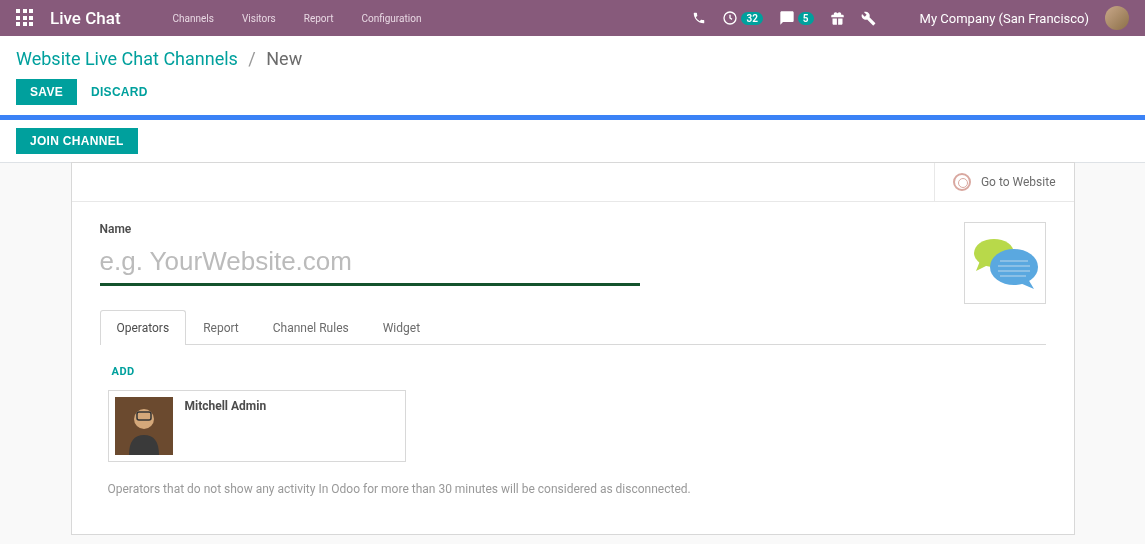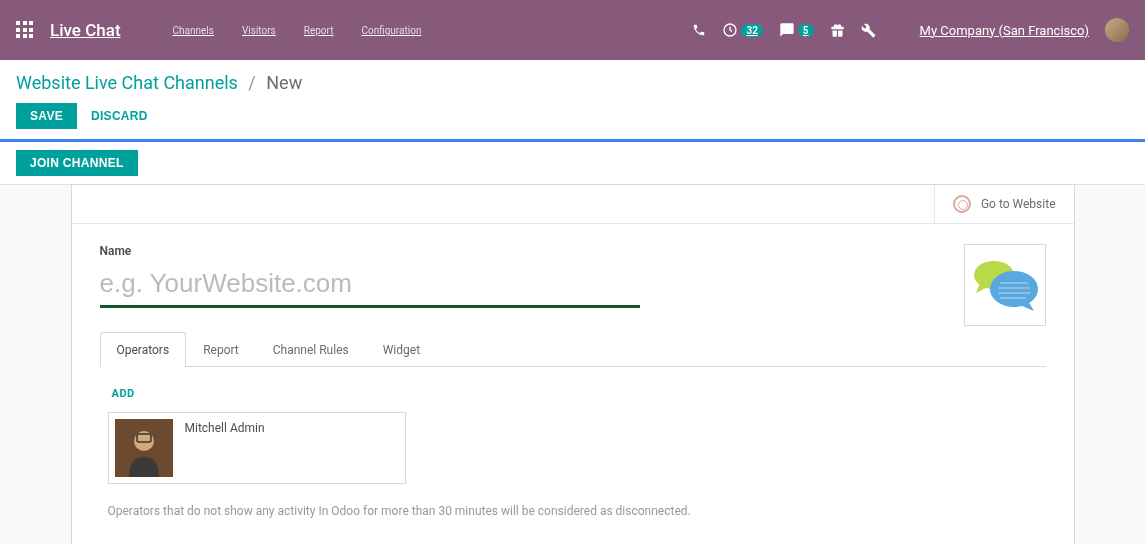--- a/index.html
+++ b/index.html
@@ -1,30 +1,30 @@
 <!DOCTYPE html>
 <html><head>
   <meta charset="utf-8">
   <style>
     * { box-sizing: border-box; margin: 0; padding: 0; }
     body { font-family: -apple-system, BlinkMacSystemFont, "Segoe UI", Roboto, sans-serif; font-size: 13px; color: #4c4c4c; background: #f9f9f9; }
     
-    .topbar { background: #875a7b; height: 60px; display: flex; align-items: center; padding: 0 16px; color: #fff; text-decoration: underline; }
+    .topbar { background: #875a7b; height: 36px; display: flex; align-items: center; padding: 0 16px; color: #fff; }
     .apps-icon { width: 18px; height: 18px; display: grid; grid-template-columns: repeat(3, 1fr); gap: 2px; cursor: pointer; }
     .apps-icon span { background: #fff; width: 4px; height: 4px; }
     .brand { font-size: 17px; font-weight: 500; margin-left: 16px; margin-right: 40px; }
     .nav-items { display: flex; gap: 4px; }
     .nav-item { padding: 8px 12px; color: #e8d8e3; cursor: pointer; font-size: 10px; }
     .topbar-right { margin-left: auto; display: flex; align-items: center; gap: 16px; }
     .icon-btn { color: #fff; cursor: pointer; position: relative; display: flex; align-items: center; text-align: right; }
     .badge { background: #00a09d; color: #fff; font-size: 10px; padding: 1px 5px; border-radius: 8px; margin-left: 3px; font-weight: 600; }
     .company-name { font-size: 13px; color: #fff; padding-left: 28px; }
     .avatar { width: 24px; height: 24px; border-radius: 50%; background: linear-gradient(135deg, #c9a88a, #8b6f47); }
     
-    .breadcrumb-bar { background: #fff; padding: 12px 16px 0; border-bottom: 3px solid #3b82f6; }
+    .breadcrumb-bar { background: #fff; padding: 12px 16px 0; border-bottom: 5px solid #3b82f6; }
     .breadcrumb { font-size: 18px; color: #6c6c6c; margin-bottom: 10px; }
     .breadcrumb a { color: #00a09d; text-decoration: none; }
     .breadcrumb .sep { color: #999; margin: 0 6px; }
     .action-row { display: flex; gap: 14px; align-items: center; padding-bottom: 10px; }
     .btn-primary { background: #00a09d; color: #fff; border: none; padding: 6px 14px; font-size: 12px; font-weight: 600; cursor: pointer; letter-spacing: 0.3px; }
     .btn-link { color: #00a09d; background: none; border: none; font-size: 12px; font-weight: 600; cursor: pointer; letter-spacing: 0.3px; }
     
     .statusbar { background: #fff; border-bottom: 1px solid #dee2e6; padding: 8px 16px; }
     
     .content-wrap { max-width: 1020px; margin: 0 auto; padding: 0 8px; }
@@ -43,21 +43,21 @@
     .logo-box { position: absolute; right: 28px; top: 20px; width: 82px; height: 82px; border: 1px solid #d8d8d8; display: flex; align-items: center; justify-content: center; }
     
     .tabs { display: flex; border-bottom: 1px solid #d8d8d8; margin-top: 24px; }
     .tab { padding: 10px 16px; font-size: 12px; color: #6c6c6c; cursor: pointer; border: 1px solid transparent; border-bottom: none; margin-bottom: -1px; }
     .tab.active { border-color: #d8d8d8; background: #fff; color: #4c4c4c; border-radius: 3px 3px 0 0; }
     
     .tab-content { padding: 18px 8px; }
     .add-link { color: #00a09d; font-size: 11px; font-weight: 700; letter-spacing: 0.5px; cursor: pointer; display: inline-block; margin-bottom: 12px; margin-left: 4px; }
     .operator-card { border: 1px solid #d8d8d8; width: 298px; padding: 6px; display: flex; gap: 12px; align-items: flex-start; }
     .operator-avatar { width: 58px; height: 58px; background: linear-gradient(135deg, #7a5a3a 0%, #4a3a2a 100%); display: flex; align-items: center; justify-content: center; }
-    .operator-name { font-size: 12px; font-weight: 400; color: #4c4c4c; padding-top: 2px; }
+    .operator-name { font-size: 12px; font-weight: 700; color: #4c4c4c; padding-top: 2px; }
     .hint-text { color: #999; font-size: 12px; margin-top: 20px; }
     
     svg { display: block; }
   </style>
 </head>
 <body>
 
 <div class="topbar">
   <div class="apps-icon">
     <span></span>

